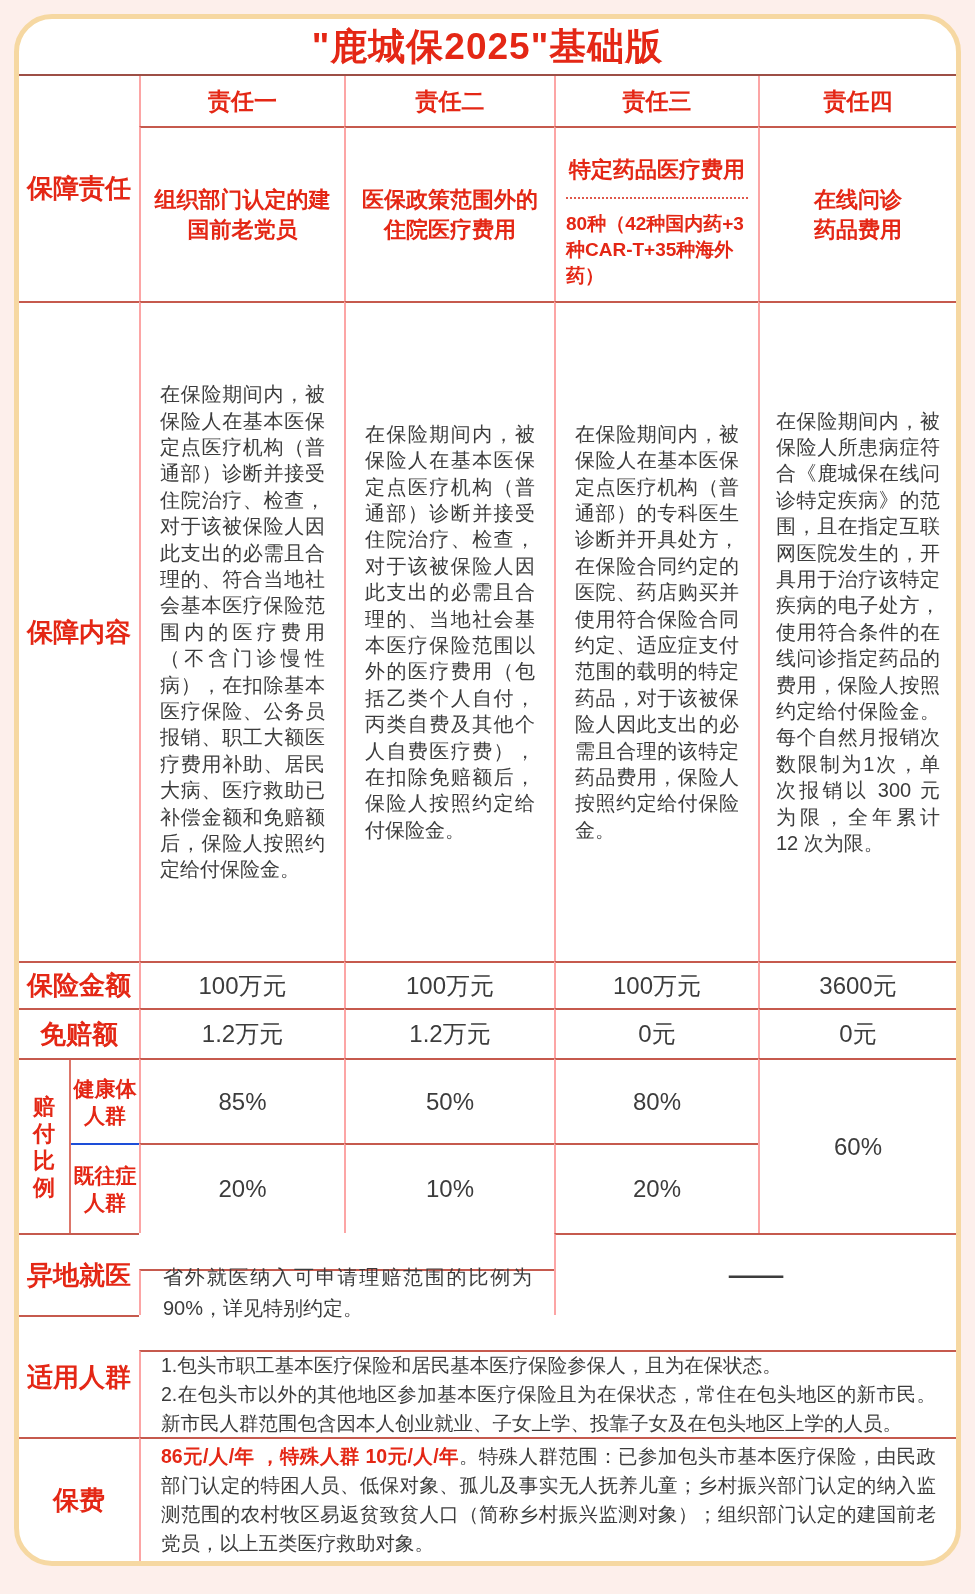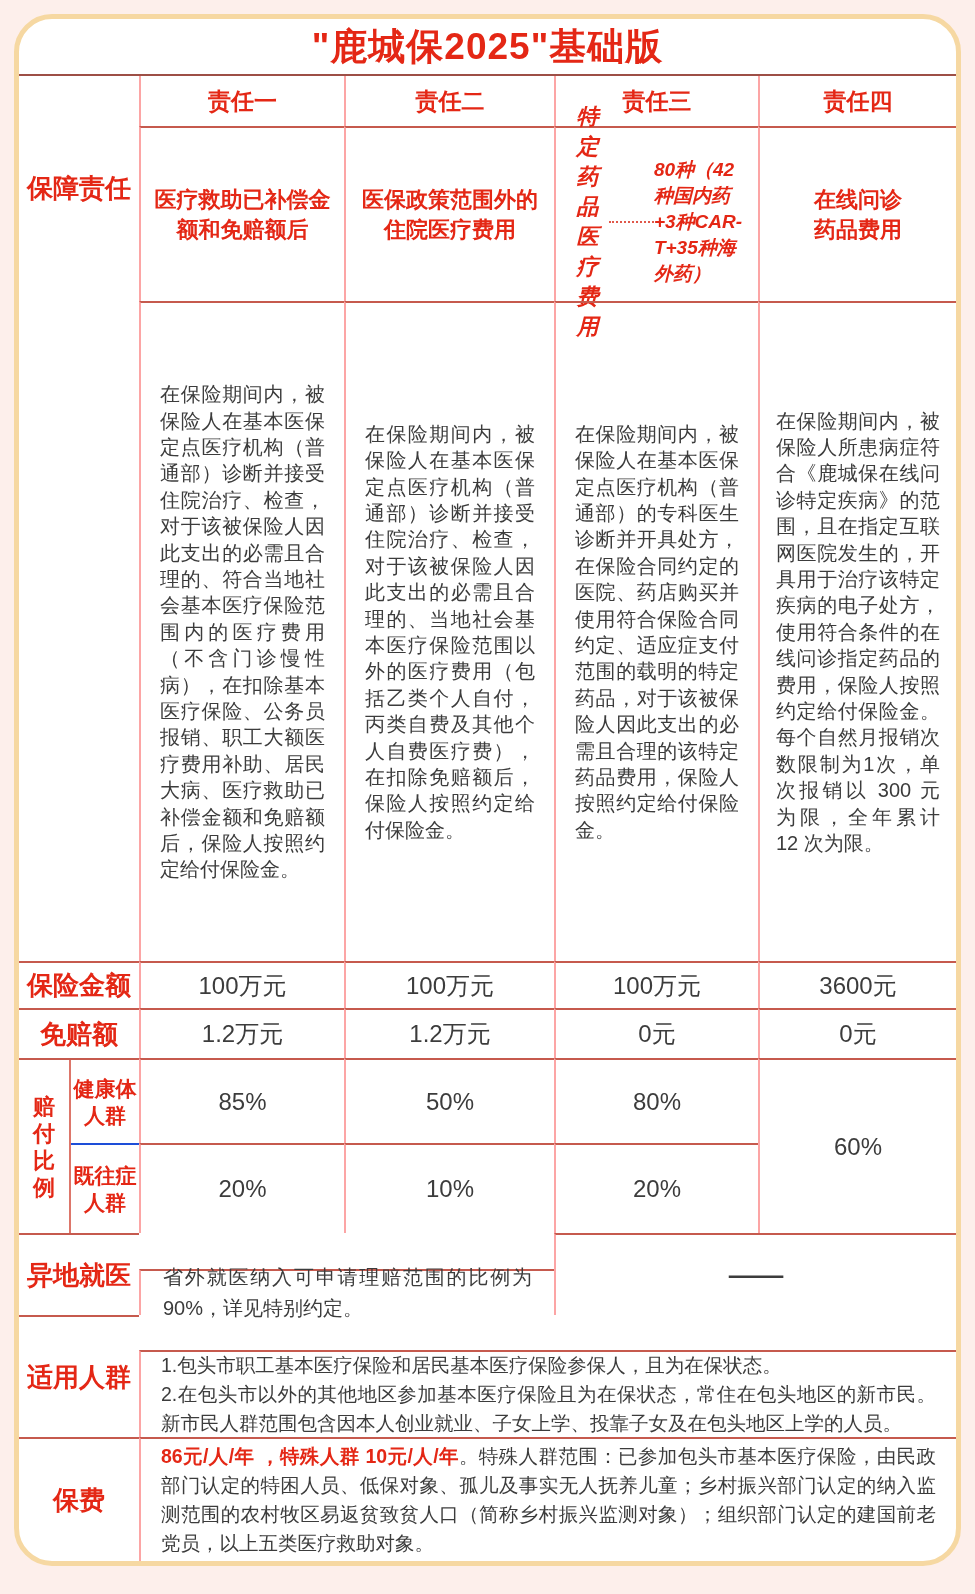--- a/index.html
+++ b/index.html
@@ -30,21 +30,21 @@
   .title-cell {
     grid-row:1; grid-column:1/6;
     border-bottom:2px solid #9d4f46;
     font-size:37px; font-weight:bold; color:#e42715;
     letter-spacing:1px;
   }
   .rowlabel { font-size:26px; font-weight:bold; color:#e42715; text-align:center; }
   .colhead { font-size:23px; font-weight:bold; color:#e42715; }
   .desc { font-size:22px; font-weight:bold; color:#e42715; text-align:center; line-height:30px; }
   .desc .inner { max-width:182px; }
-  .desc3 { flex-direction:row; justify-content:center; padding:14px 10px 0 10px;font-style:italic; }
+  .desc3 { flex-direction:column; justify-content:center; padding:14px 10px 0 10px; }
   .dotted { width:100%; border-top:2px dotted #e0584a; margin:12px 0 12px 0; }
   .desc3-sub { font-size:19px; font-weight:bold; color:#e42715; text-align:left; line-height:26px; max-width:184px; }
   .content { font-size:20px; line-height:26.4px; color:#3c3c3c; text-align:justify; padding:0 19px; }
   .content-c4 { padding:12px 16px; }
   .val { font-size:24px; color:#3c3c3c; }
   .ratio-label-wrap { display:flex; align-items:stretch; }
   .vlabel {
     width:28px; border-right:2px solid #dd766a;
     display:flex; align-items:center; justify-content:center;
     font-size:22px; font-weight:bold; color:#e42715;
@@ -70,35 +70,36 @@
 
     <div class="cell title-cell">"鹿城保2025"基础版</div>
 
     <div class="cell rowlabel" style="grid-row:2/4;grid-column:1;">保障责任</div>
     <div class="cell colhead l" style="grid-row:2;grid-column:2;">责任一</div>
     <div class="cell colhead l" style="grid-row:2;grid-column:3;">责任二</div>
     <div class="cell colhead l" style="grid-row:2;grid-column:4;">责任三</div>
     <div class="cell colhead l" style="grid-row:2;grid-column:5;">责任四</div>
 
     <div class="cell desc l t" style="grid-row:3;grid-column:2;">
-      <span class="inner">医疗救助已补偿金额和免赔额后</span>
+      <span class="inner">组织部门认定的建国前老党员</span>
     </div>
     <div class="cell desc l t" style="grid-row:3;grid-column:3;">
       <span class="inner">医保政策范围外的住院医疗费用</span>
     </div>
     <div class="cell desc l t desc3" style="grid-row:3;grid-column:4;">
       <span>特定药品医疗费用</span>
       <span class="dotted"></span>
       <span class="desc3-sub">80种（42种国内药+3种CAR-T+35种海外药）</span>
     </div>
     <div class="cell desc l t" style="grid-row:3;grid-column:5;flex-direction:column;">
       <span>在线问诊</span>
       <span>药品费用</span>
     </div>
 
+    <div class="cell rowlabel t" style="grid-row:4;grid-column:1;">保障内容</div>
     <div class="cell content l t" style="grid-row:4;grid-column:2;">在保险期间内，被保险人在基本医保定点医疗机构（普通部）诊断并接受住院治疗、检查，对于该被保险人因此支出的必需且合理的、符合当地社会基本医疗保险范围内的医疗费用（不含门诊慢性病），在扣除基本医疗保险、公务员报销、职工大额医疗费用补助、居民大病、医疗救助已补偿金额和免赔额后，保险人按照约定给付保险金。</div>
     <div class="cell content l t" style="grid-row:4;grid-column:3;">在保险期间内，被保险人在基本医保定点医疗机构（普通部）诊断并接受住院治疗、检查，对于该被保险人因此支出的必需且合理的、当地社会基本医疗保险范围以外的医疗费用（包括乙类个人自付，丙类自费及其他个人自费医疗费），在扣除免赔额后，保险人按照约定给付保险金。</div>
     <div class="cell content l t" style="grid-row:4;grid-column:4;">在保险期间内，被保险人在基本医保定点医疗机构（普通部）的专科医生诊断并开具处方，在保险合同约定的医院、药店购买并使用符合保险合同约定、适应症支付范围的载明的特定药品，对于该被保险人因此支出的必需且合理的该特定药品费用，保险人按照约定给付保险金。</div>
     <div class="cell content content-c4 l t" style="grid-row:4;grid-column:5;">在保险期间内，被保险人所患病症符合《鹿城保在线问诊特定疾病》的范围，且在指定互联网医院发生的，开具用于治疗该特定疾病的电子处方，使用符合条件的在线问诊指定药品的费用，保险人按照约定给付保险金。每个自然月报销次数限制为1次，单次报销以 300 元为限，全年累计 12 次为限。</div>
 
     <div class="cell rowlabel t" style="grid-row:5;grid-column:1;">保险金额</div>
     <div class="cell val l t" style="grid-row:5;grid-column:2;">100万元</div>
     <div class="cell val l t" style="grid-row:5;grid-column:3;">100万元</div>
     <div class="cell val l t" style="grid-row:5;grid-column:4;">100万元</div>
     <div class="cell val l t" style="grid-row:5;grid-column:5;">3600元</div>

